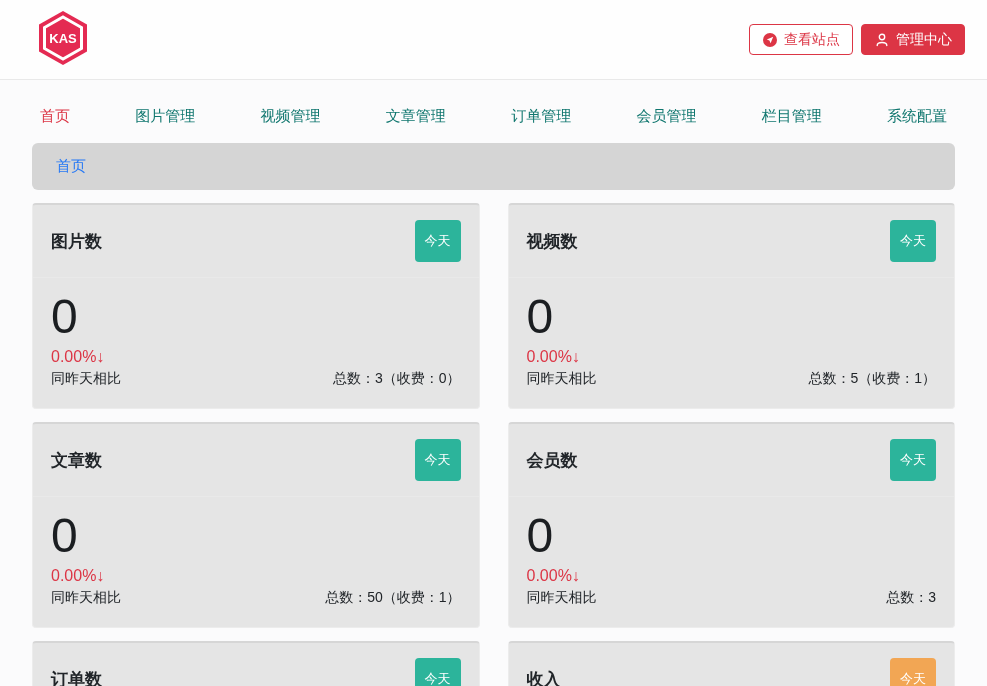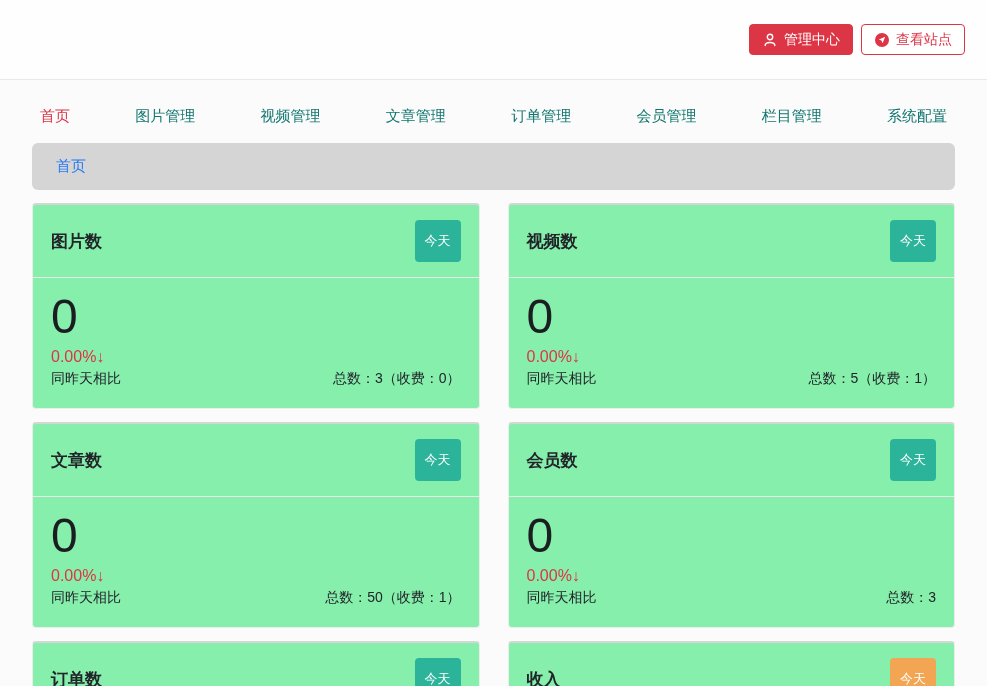--- a/index.html
+++ b/index.html
@@ -25,54 +25,61 @@
   .nav a.active { color:#dc3545; }
 
   
   .breadcrumb { margin-top:17px; height:47px; background:#d5d5d5;
     border-radius:6px; display:flex; align-items:center; padding:0 24px; }
   .breadcrumb a { color:#2779f5; font-size:15px; text-decoration:none; cursor:pointer; }
 
   
   .grid { margin-top:13px; display:grid; grid-template-columns:1fr 1fr;
     column-gap:28px; row-gap:13px; }
-  .card { background:#86efac; border:1px solid #ececec; border-top:2px solid #d6d6d6;
+  .card { background:#e5e5e5; border:1px solid #ececec; border-top:2px solid #d6d6d6;
     border-radius:4px; min-height:206px; }
   .card-head { display:flex; align-items:center; justify-content:space-between;
     padding:15px 18px; border-bottom:1px solid #e9e9e9; }
   .card-title { font-size:17px; font-weight:bold; color:#212529; }
   .badge { color:#fff; font-size:13px; padding:12px 10px; border-radius:4px; }
   .card-body { padding:10px 18px 18px; }
   .big-value { font-size:48px; font-weight:500; line-height:1.2; color:#1b1e21; }
   .pct { margin-top:2px; font-size:16px; color:#dc3545; }
   .meta-row { margin-top:4px; display:flex; justify-content:space-between;
     font-size:14px; color:#212529; }
 </style>
 </head>
 <body>
 
 <div class="header">
+  <span class="logo">
+    <svg width="54" height="58" viewBox="0 0 54 58">
+      <polygon points="27,2 51,15.5 51,42.5 27,56 3,42.5 3,15.5" fill="#e42a52"></polygon>
+      <polygon points="27,8 45.5,18.5 45.5,39.5 27,50 8.5,39.5 8.5,18.5" fill="none" stroke="#ffffff" stroke-width="3"></polygon>
+      <text x="27" y="34" text-anchor="middle" font-size="13" font-weight="bold" fill="#ffffff" font-family="Liberation Sans, sans-serif">KAS</text>
+    </svg>
+  </span>
   <span class="header-spacer"></span>
+  <button class="hbtn">
+    <span style="display:inline-flex;">
+      <svg width="16" height="16" viewBox="0 0 16 16">
+        <circle cx="8" cy="8" r="7" fill="#dc3545"></circle>
+        <path d="M11.2 4.8 L4.8 7.4 L7.4 8.6 L8.6 11.2 Z" fill="#ffffff"></path>
+      </svg>
+    </span>
+    <span>查看站点</span>
+  </button>
   <button class="hbtn solid">
     <span style="display:inline-flex;">
       <svg width="16" height="16" viewBox="0 0 16 16">
         <circle cx="8" cy="5" r="2.7" fill="none" stroke="#ffffff" stroke-width="1.4"></circle>
         <path d="M3.2 13.5 C3.2 9.5 12.8 9.5 12.8 13.5" fill="none" stroke="#ffffff" stroke-width="1.4" stroke-linecap="round"></path>
       </svg>
     </span>
     <span>管理中心</span>
-  </button>
-  <button class="hbtn">
-    <span style="display:inline-flex;">
-      <svg width="16" height="16" viewBox="0 0 16 16">
-        <circle cx="8" cy="8" r="7" fill="#dc3545"></circle>
-        <path d="M11.2 4.8 L4.8 7.4 L7.4 8.6 L8.6 11.2 Z" fill="#ffffff"></path>
-      </svg>
-    </span>
-    <span>查看站点</span>
   </button>
 </div>
 
 <div class="container">
 
   <div class="nav">
     <a class="active">首页</a>
     <a>图片管理</a>
     <a>视频管理</a>
     <a>文章管理</a>

